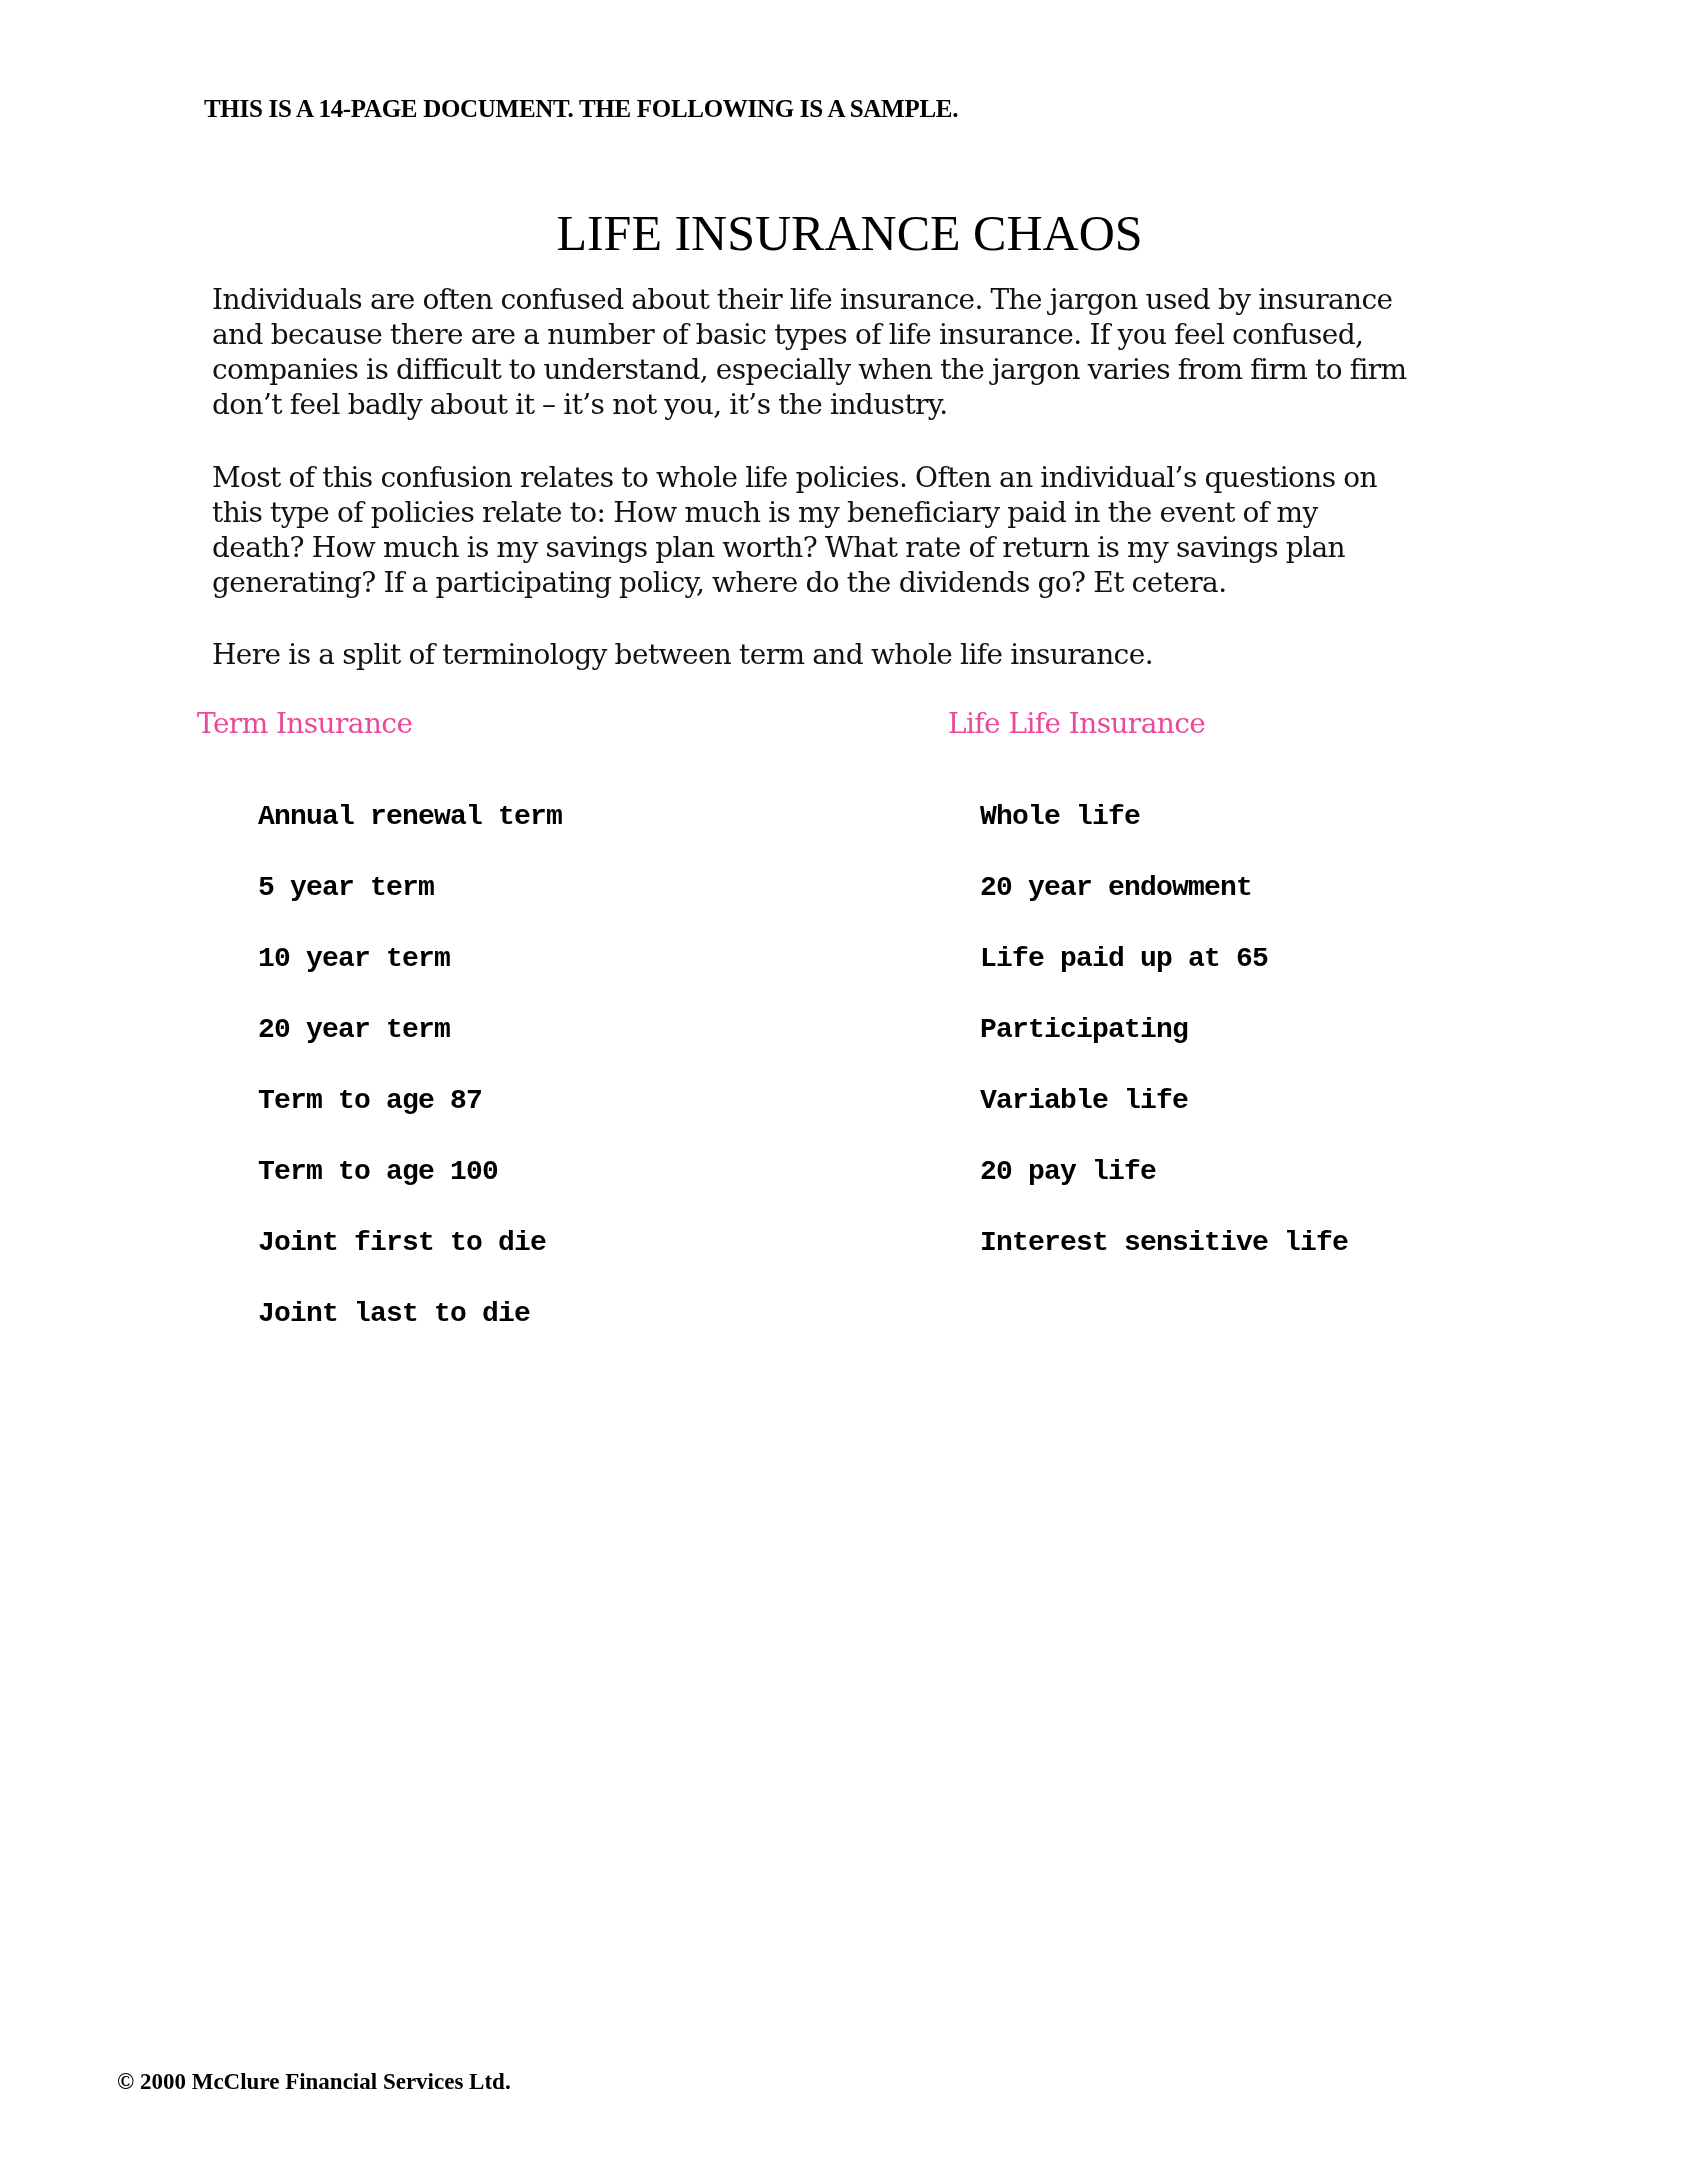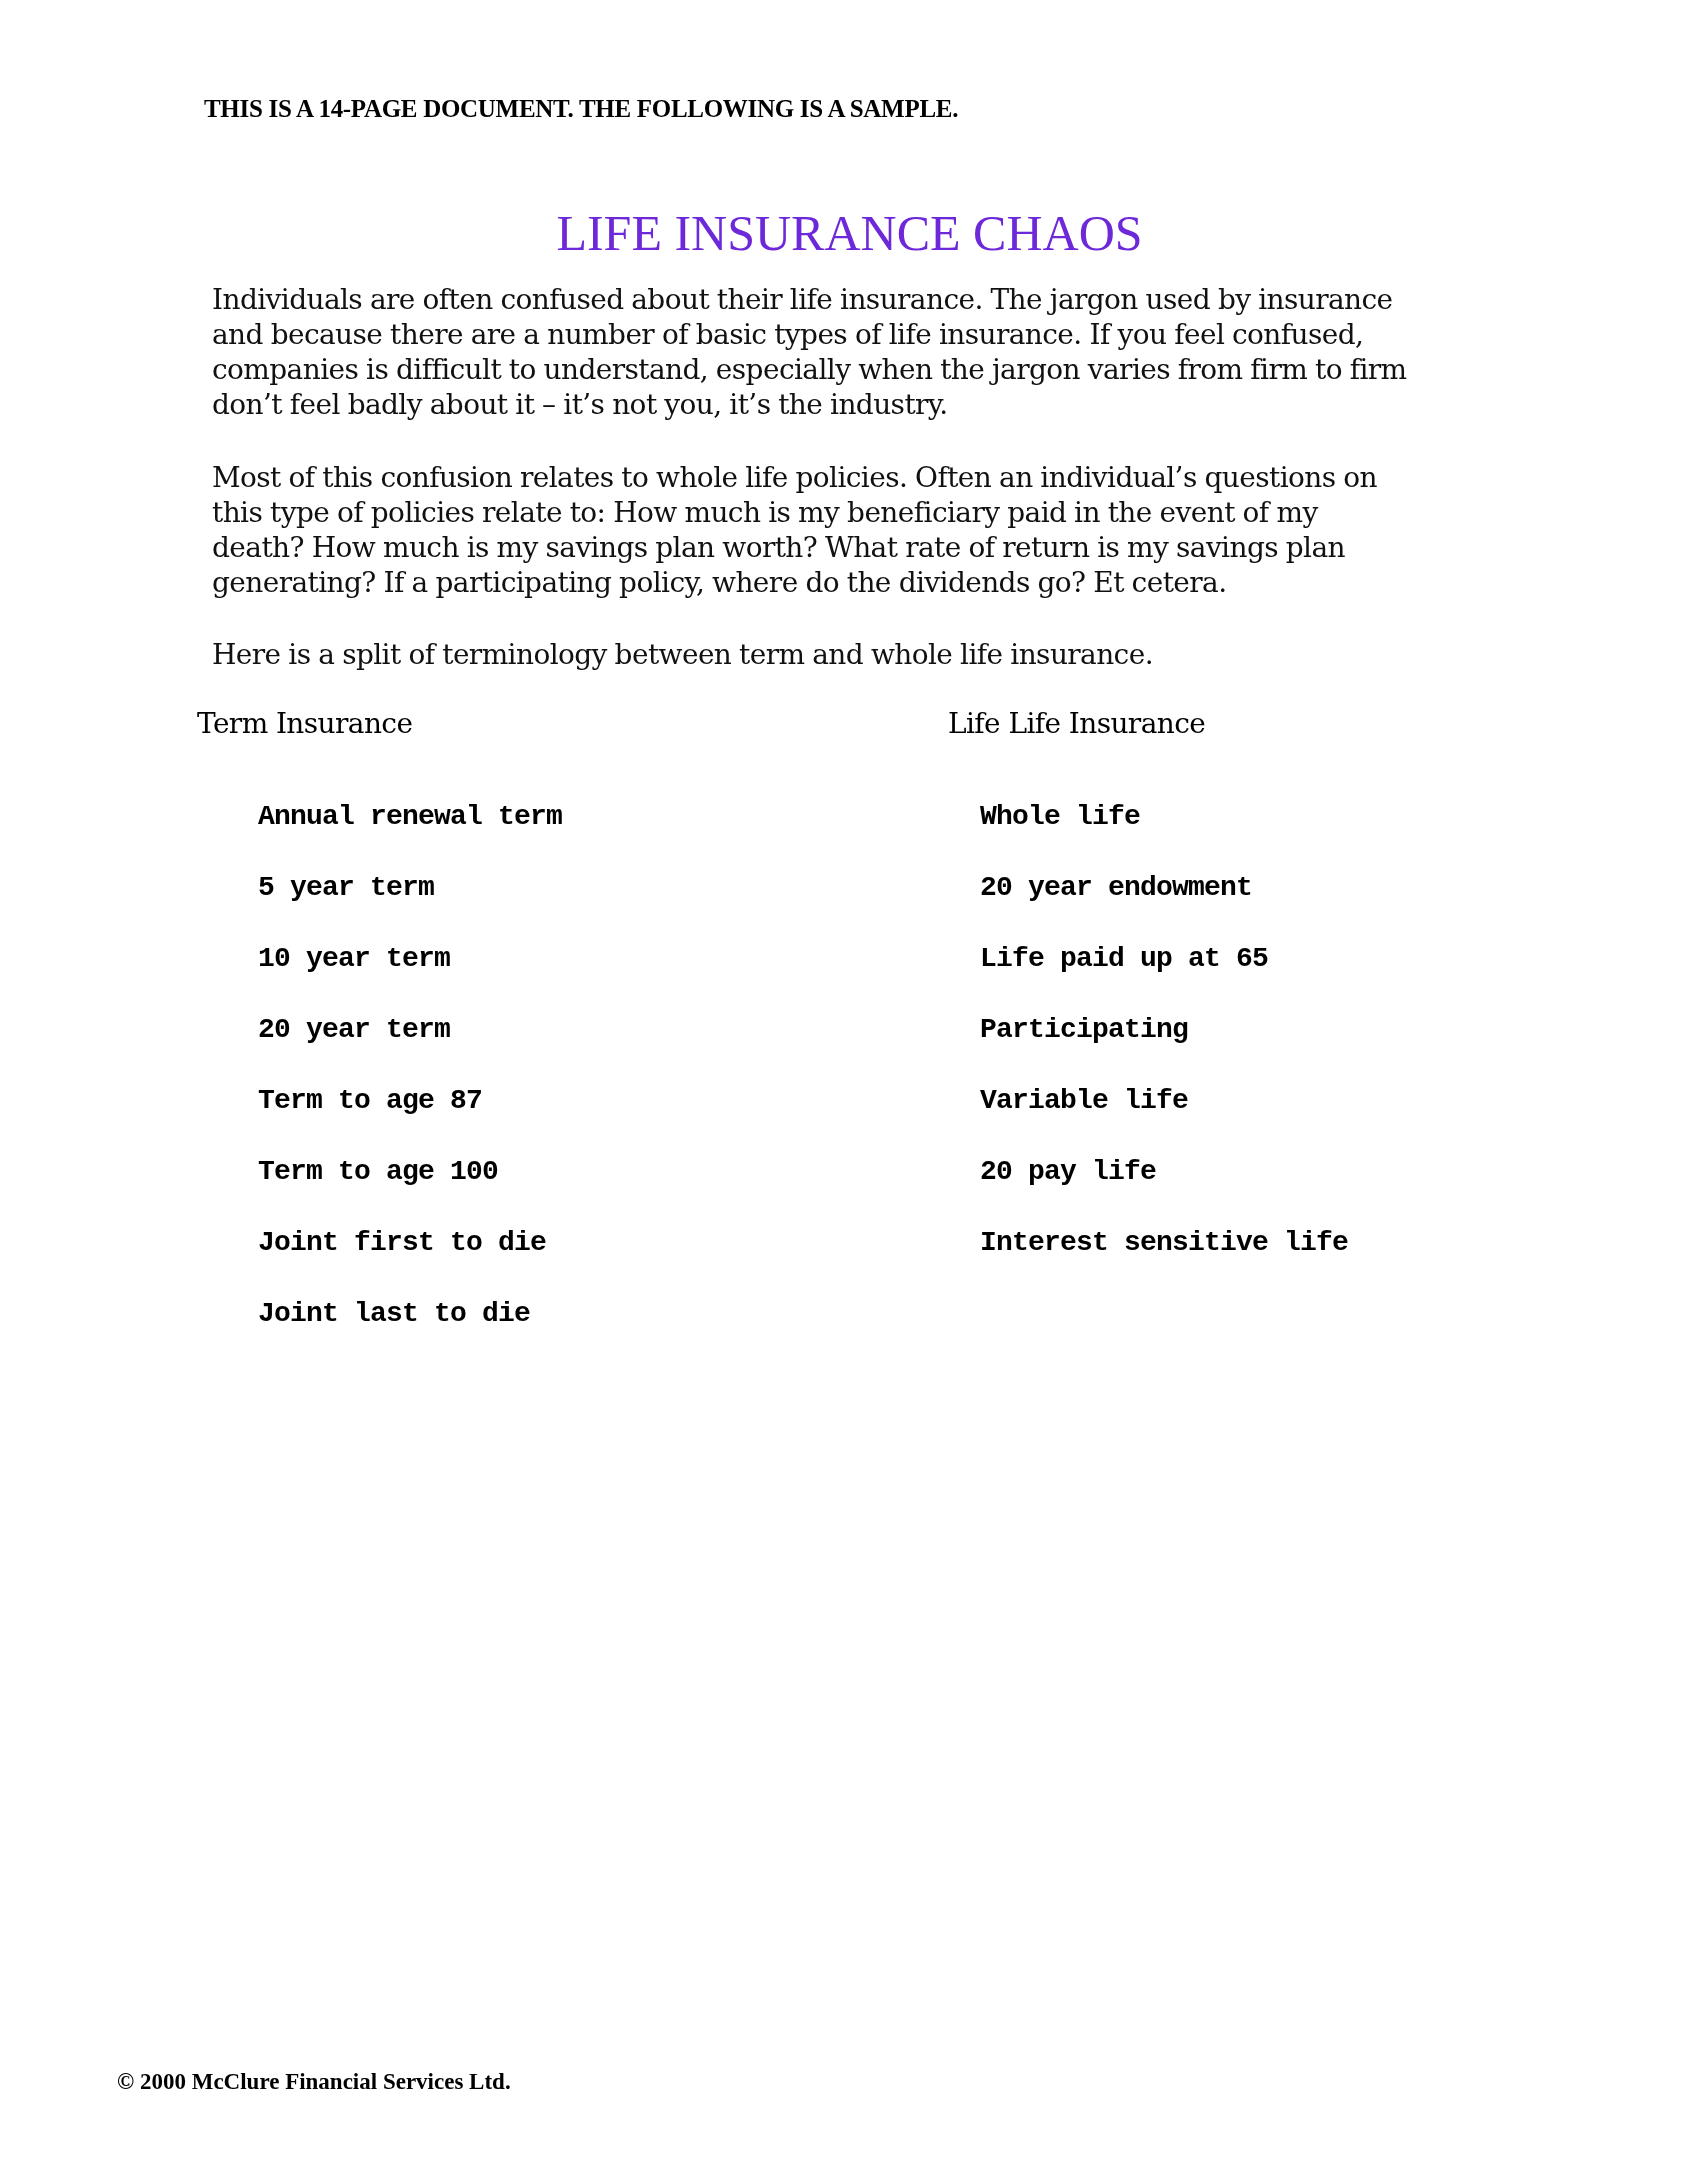--- a/index.html
+++ b/index.html
@@ -8,35 +8,35 @@
   .abs { position: absolute; white-space: nowrap; }
   .notice {
     left: 204px; top: 95px;
     font-family: "Liberation Serif", "DejaVu Serif", serif;
     font-weight: bold; font-size: 25px; color: #000;
     letter-spacing: -0.3px;
   }
   .title {
     left: 0; width: 1683px; top: 204px; text-align: center;
     font-family: "Liberation Serif", "DejaVu Serif", serif;
-    font-size: 50px; color: #6d28d9; padding-left: 16px; box-sizing: border-box;
+    font-size: 50px; color: #000000; padding-left: 16px; box-sizing: border-box;
   }
   .para {
     position: absolute; left: 212px; width: 1317px;
     font-family: "DejaVu Serif", "Liberation Serif", serif;
     font-size: 28px; line-height: 35px; color: #111;
     letter-spacing: -0.6px; word-spacing: -0.5px;
   }
   .para span.line { display: block; white-space: nowrap; }
   .p1 { top: 282px; }
   .p2 { top: 460px; }
   .p3 { top: 637px; }
   .colhead {
     font-family: "DejaVu Serif", "Liberation Serif", serif;
-    font-size: 28px; color: #000000; top: 707px; letter-spacing: -0.6px;
+    font-size: 28px; color: #ec4899; top: 707px; letter-spacing: -0.6px;
   }
   .colhead.left { left: 197px; }
   .colhead.right { left: 948px; }
   .list { position: absolute; top: 797px; margin: 0; padding: 0; list-style: none; }
   .list.left { left: 258px; }
   .list.right { left: 980px; }
   .list li {
     height: 71px; line-height: 40px;
     font-family: Liberation Mono, monospace;
     font-weight: bold; font-size: 28px; color: #000000; letter-spacing: -0.8px;

